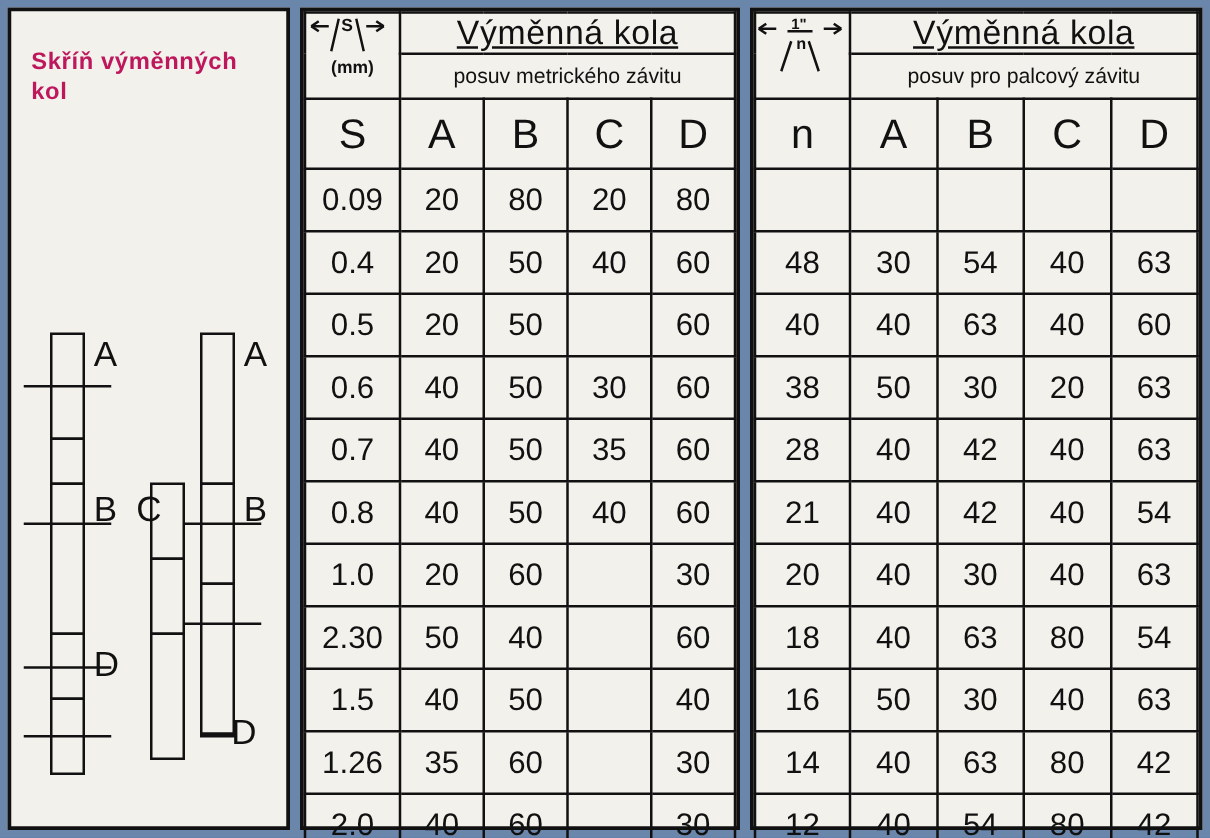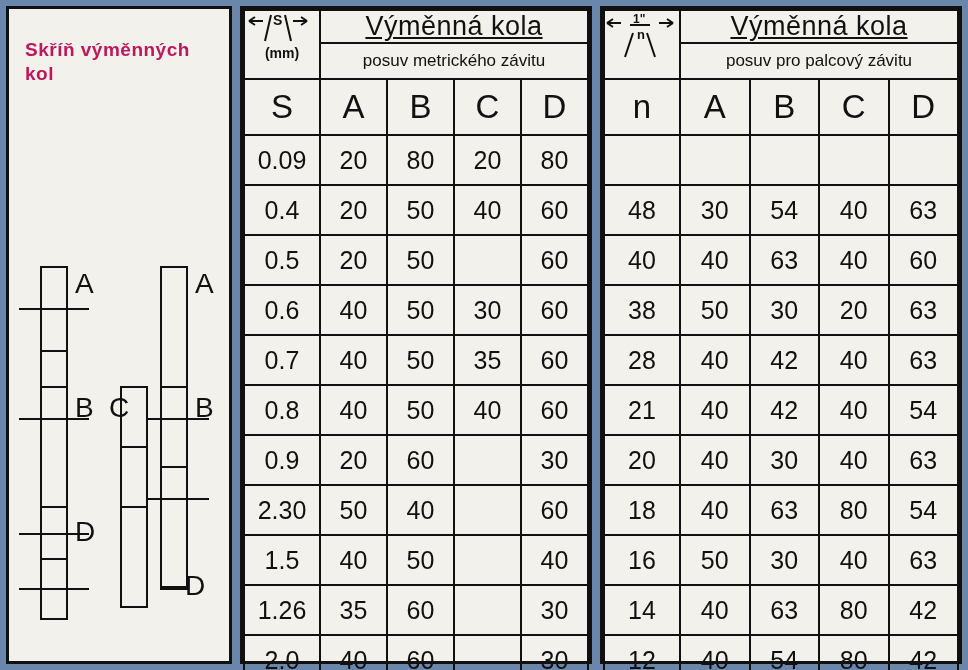--- a/index.html
+++ b/index.html
@@ -212,21 +212,21 @@
         <td class="cell">60</td>
       </tr>
       <tr>
         <td class="cell">0.8</td>
         <td class="cell">40</td>
         <td class="cell">50</td>
         <td class="cell">40</td>
         <td class="cell">60</td>
       </tr>
       <tr>
-        <td class="cell">0.9</td>
+        <td class="cell">1.0</td>
         <td class="cell">20</td>
         <td class="cell">60</td>
         <td class="cell"></td>
         <td class="cell">30</td>
       </tr>
       <tr>
         <td class="cell">2.30</td>
         <td class="cell">50</td>
         <td class="cell">40</td>
         <td class="cell"></td>

